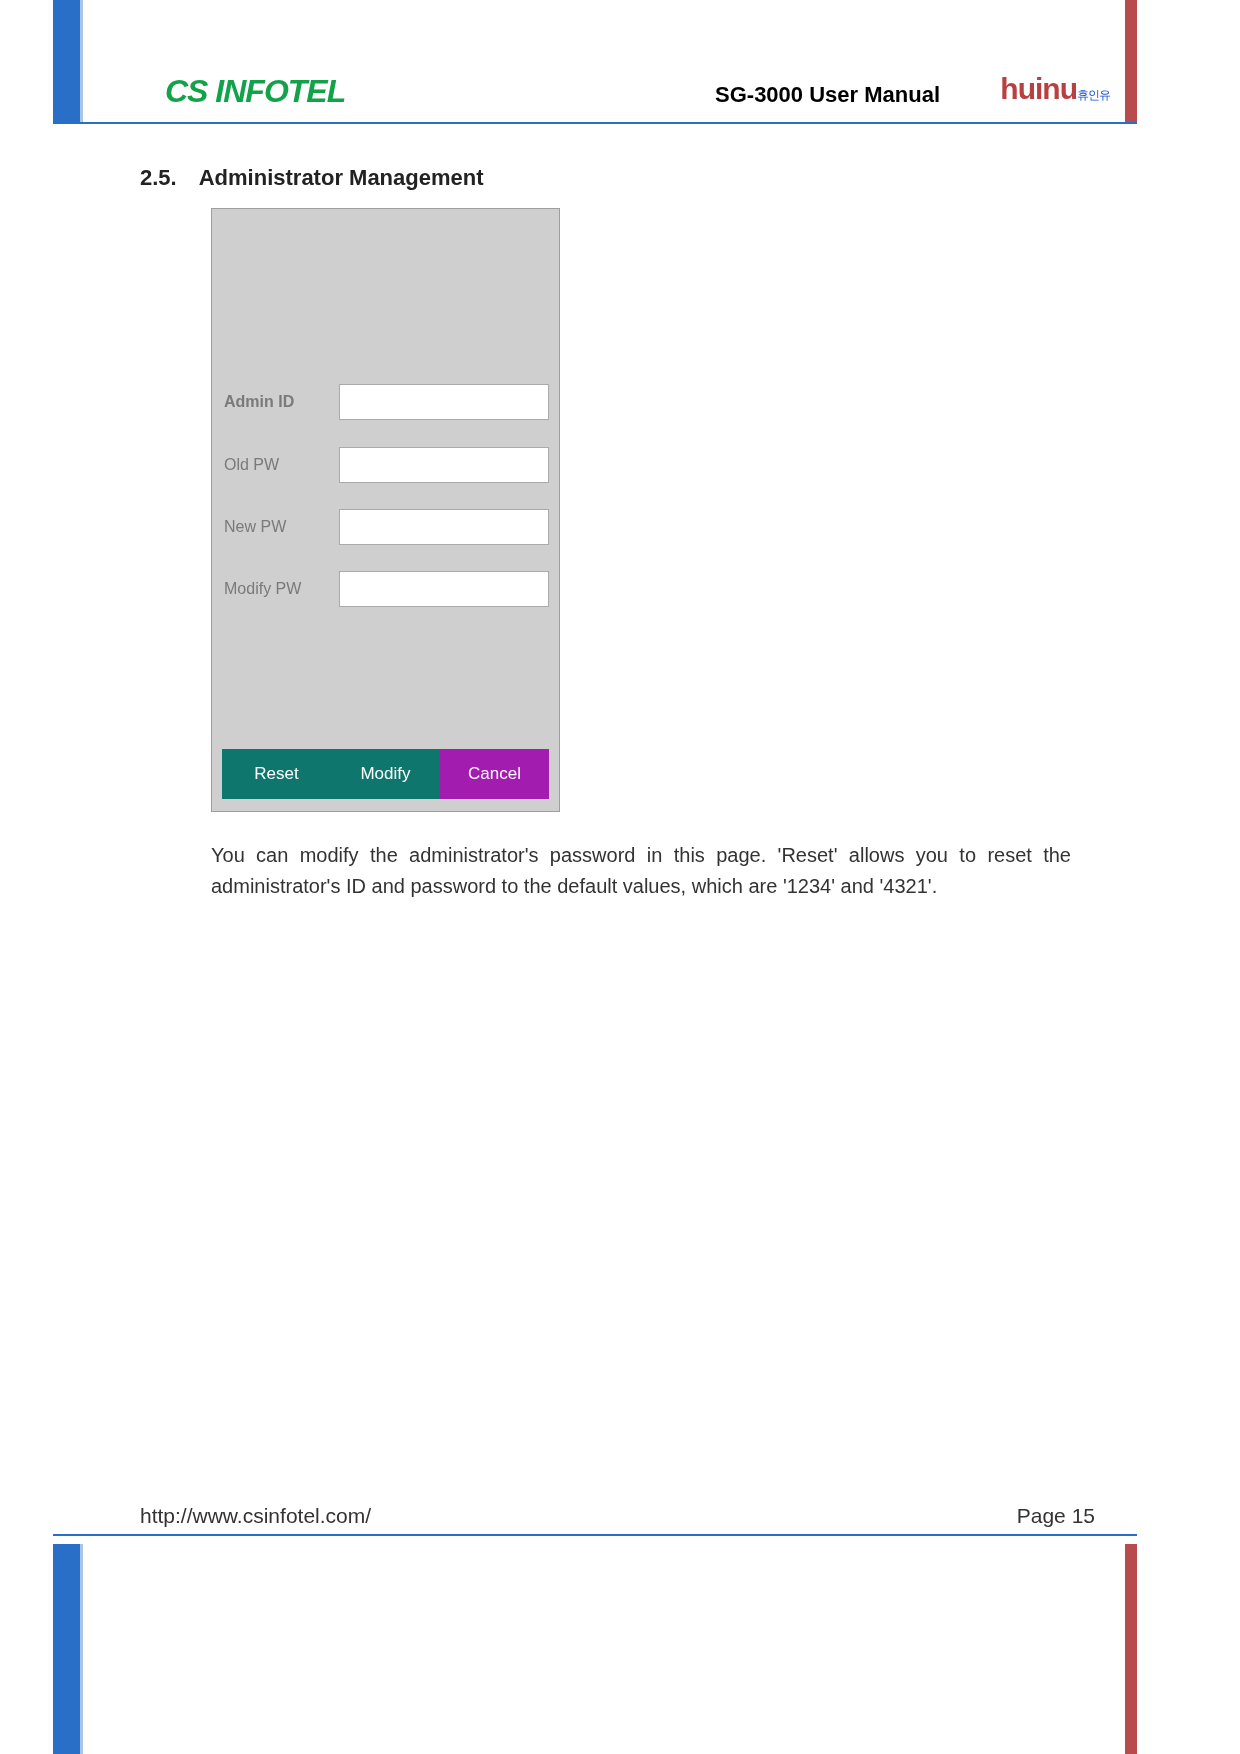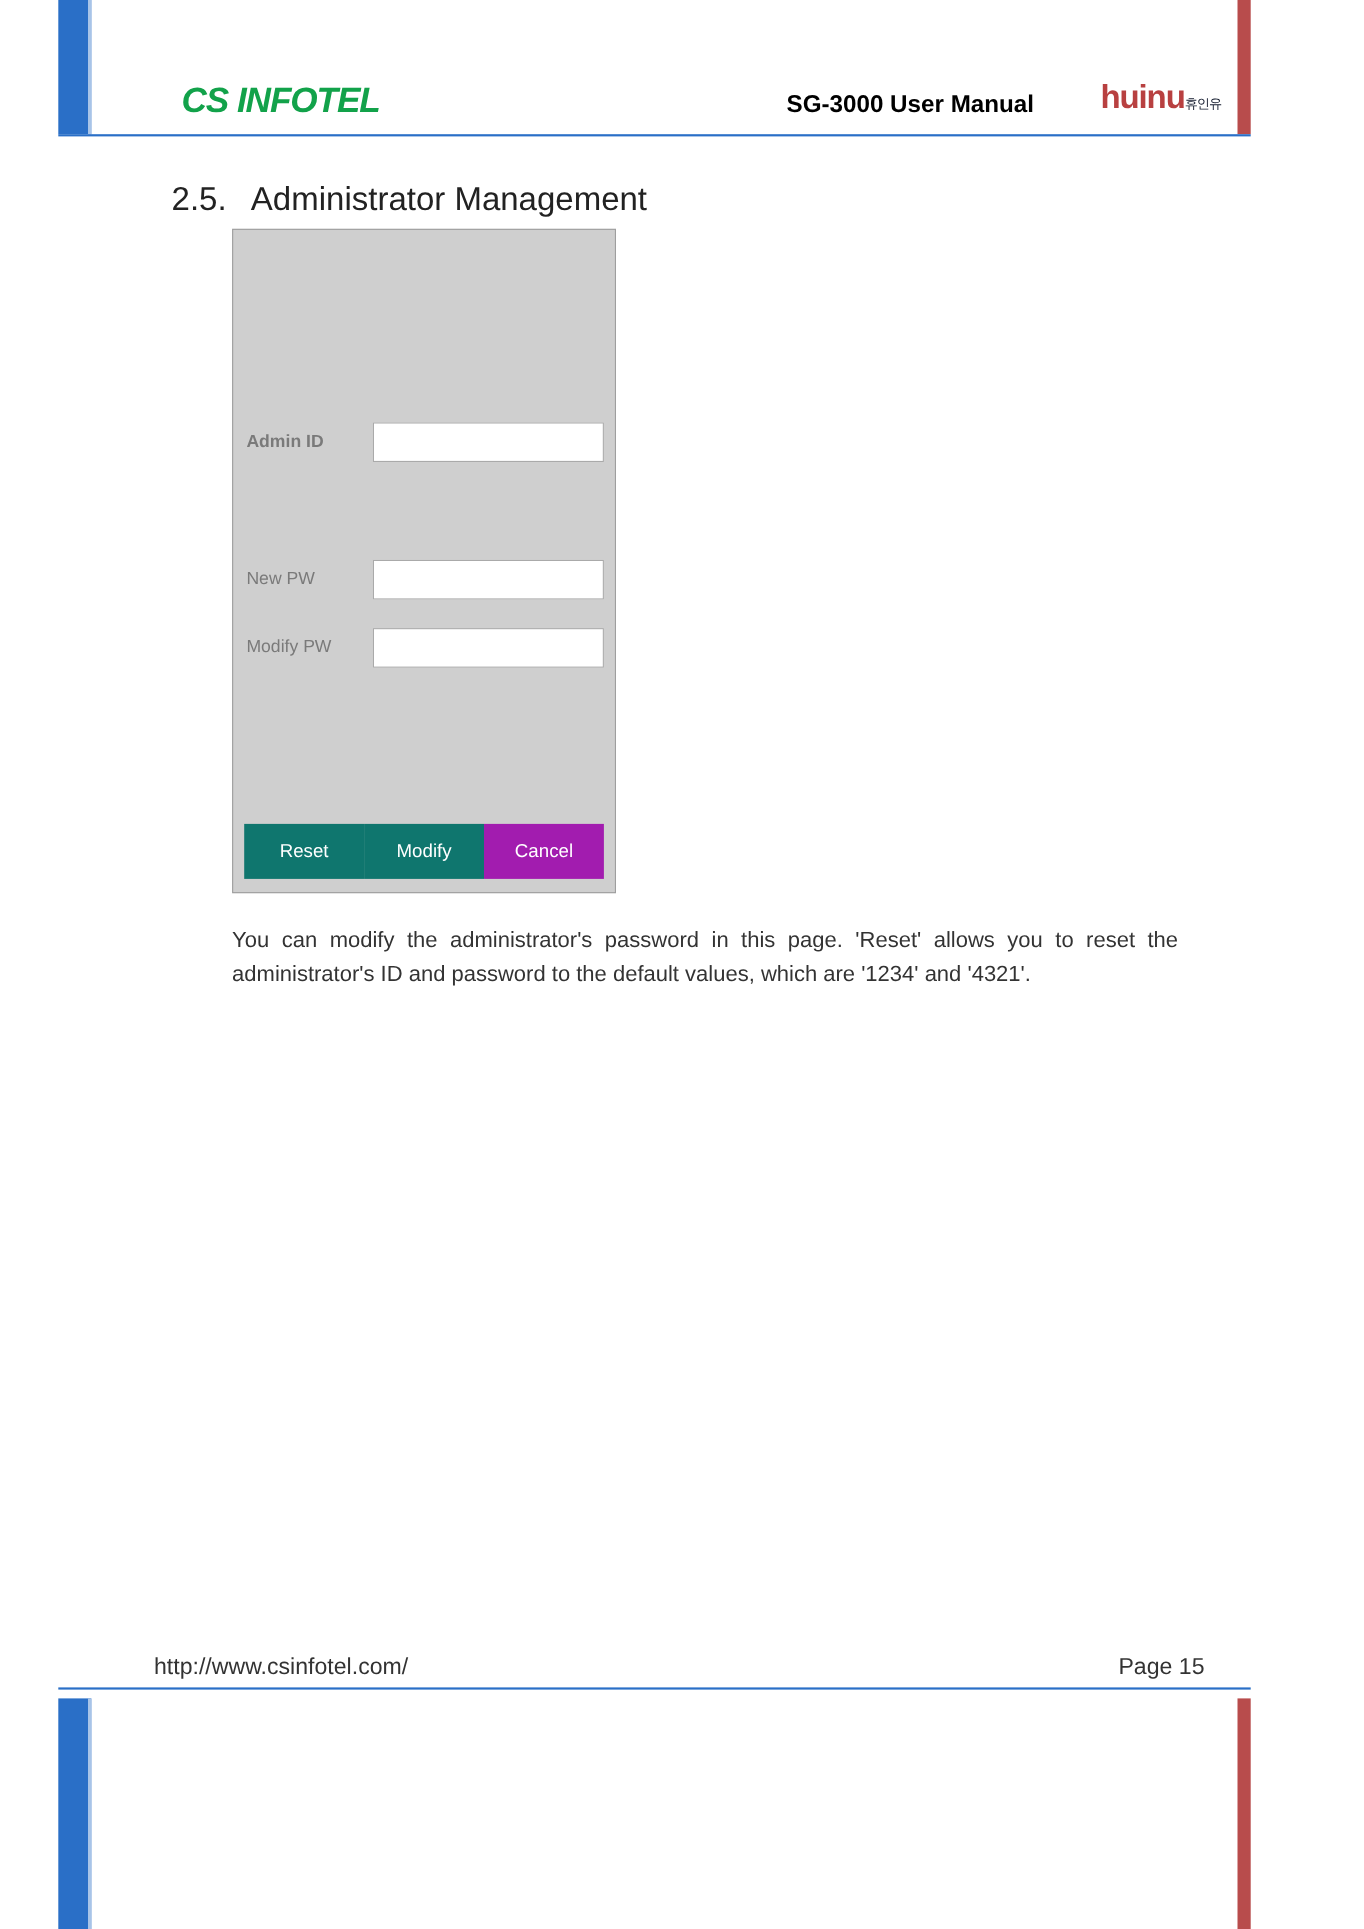--- a/index.html
+++ b/index.html
@@ -86,21 +86,21 @@
     right: 130px;
     top: 2px;
     font-size: 30px;
     font-weight: 800;
     color: #b84040;
     letter-spacing: -1px;
   }
   .logo-right .sub {
     font-size: 12px;
     font-weight: 400;
-    color: #0f172a;
+    color: #1d4ed8;
     vertical-align: baseline;
   }
   
   .footer {
     position: absolute;
     bottom: 210px;
     left: 0;
     width: 100%;
     height: 40px;
   }
@@ -124,24 +124,23 @@
     right: 145px;
     top: 0;
     font-size: 21px;
     color: #333;
   }
   
   .section-heading {
     position: absolute;
     top: 165px;
     left: 140px;
-    font-size: 30px;
-    font-weight: 400;
+    font-size: 22px;
+    font-weight: 700;
     color: #222;
-    margin-left: 16px;
   }
   .section-heading .num { margin-right: 22px; }
   
   .panel {
     position: absolute;
     top: 208px;
     left: 211px;
     width: 349px;
     height: 604px;
     background: #cfcfcf;
@@ -220,20 +219,24 @@
 
 <div class="section-heading">
   <span class="num">2.5.</span><span>Administrator Management</span>
 </div>
 
 <div class="panel">
   <div class="form-row r1">
     <div class="form-label">Admin ID</div>
     <div class="form-input"></div>
   </div>
+  <div class="form-row r2">
+    <div class="form-label">Old PW</div>
+    <div class="form-input"></div>
+  </div>
   <div class="form-row r3">
     <div class="form-label">New PW</div>
     <div class="form-input"></div>
   </div>
   <div class="form-row r4">
     <div class="form-label">Modify PW</div>
     <div class="form-input"></div>
   </div>
   <div class="btn-row">
     <div class="btn reset">Reset</div>

